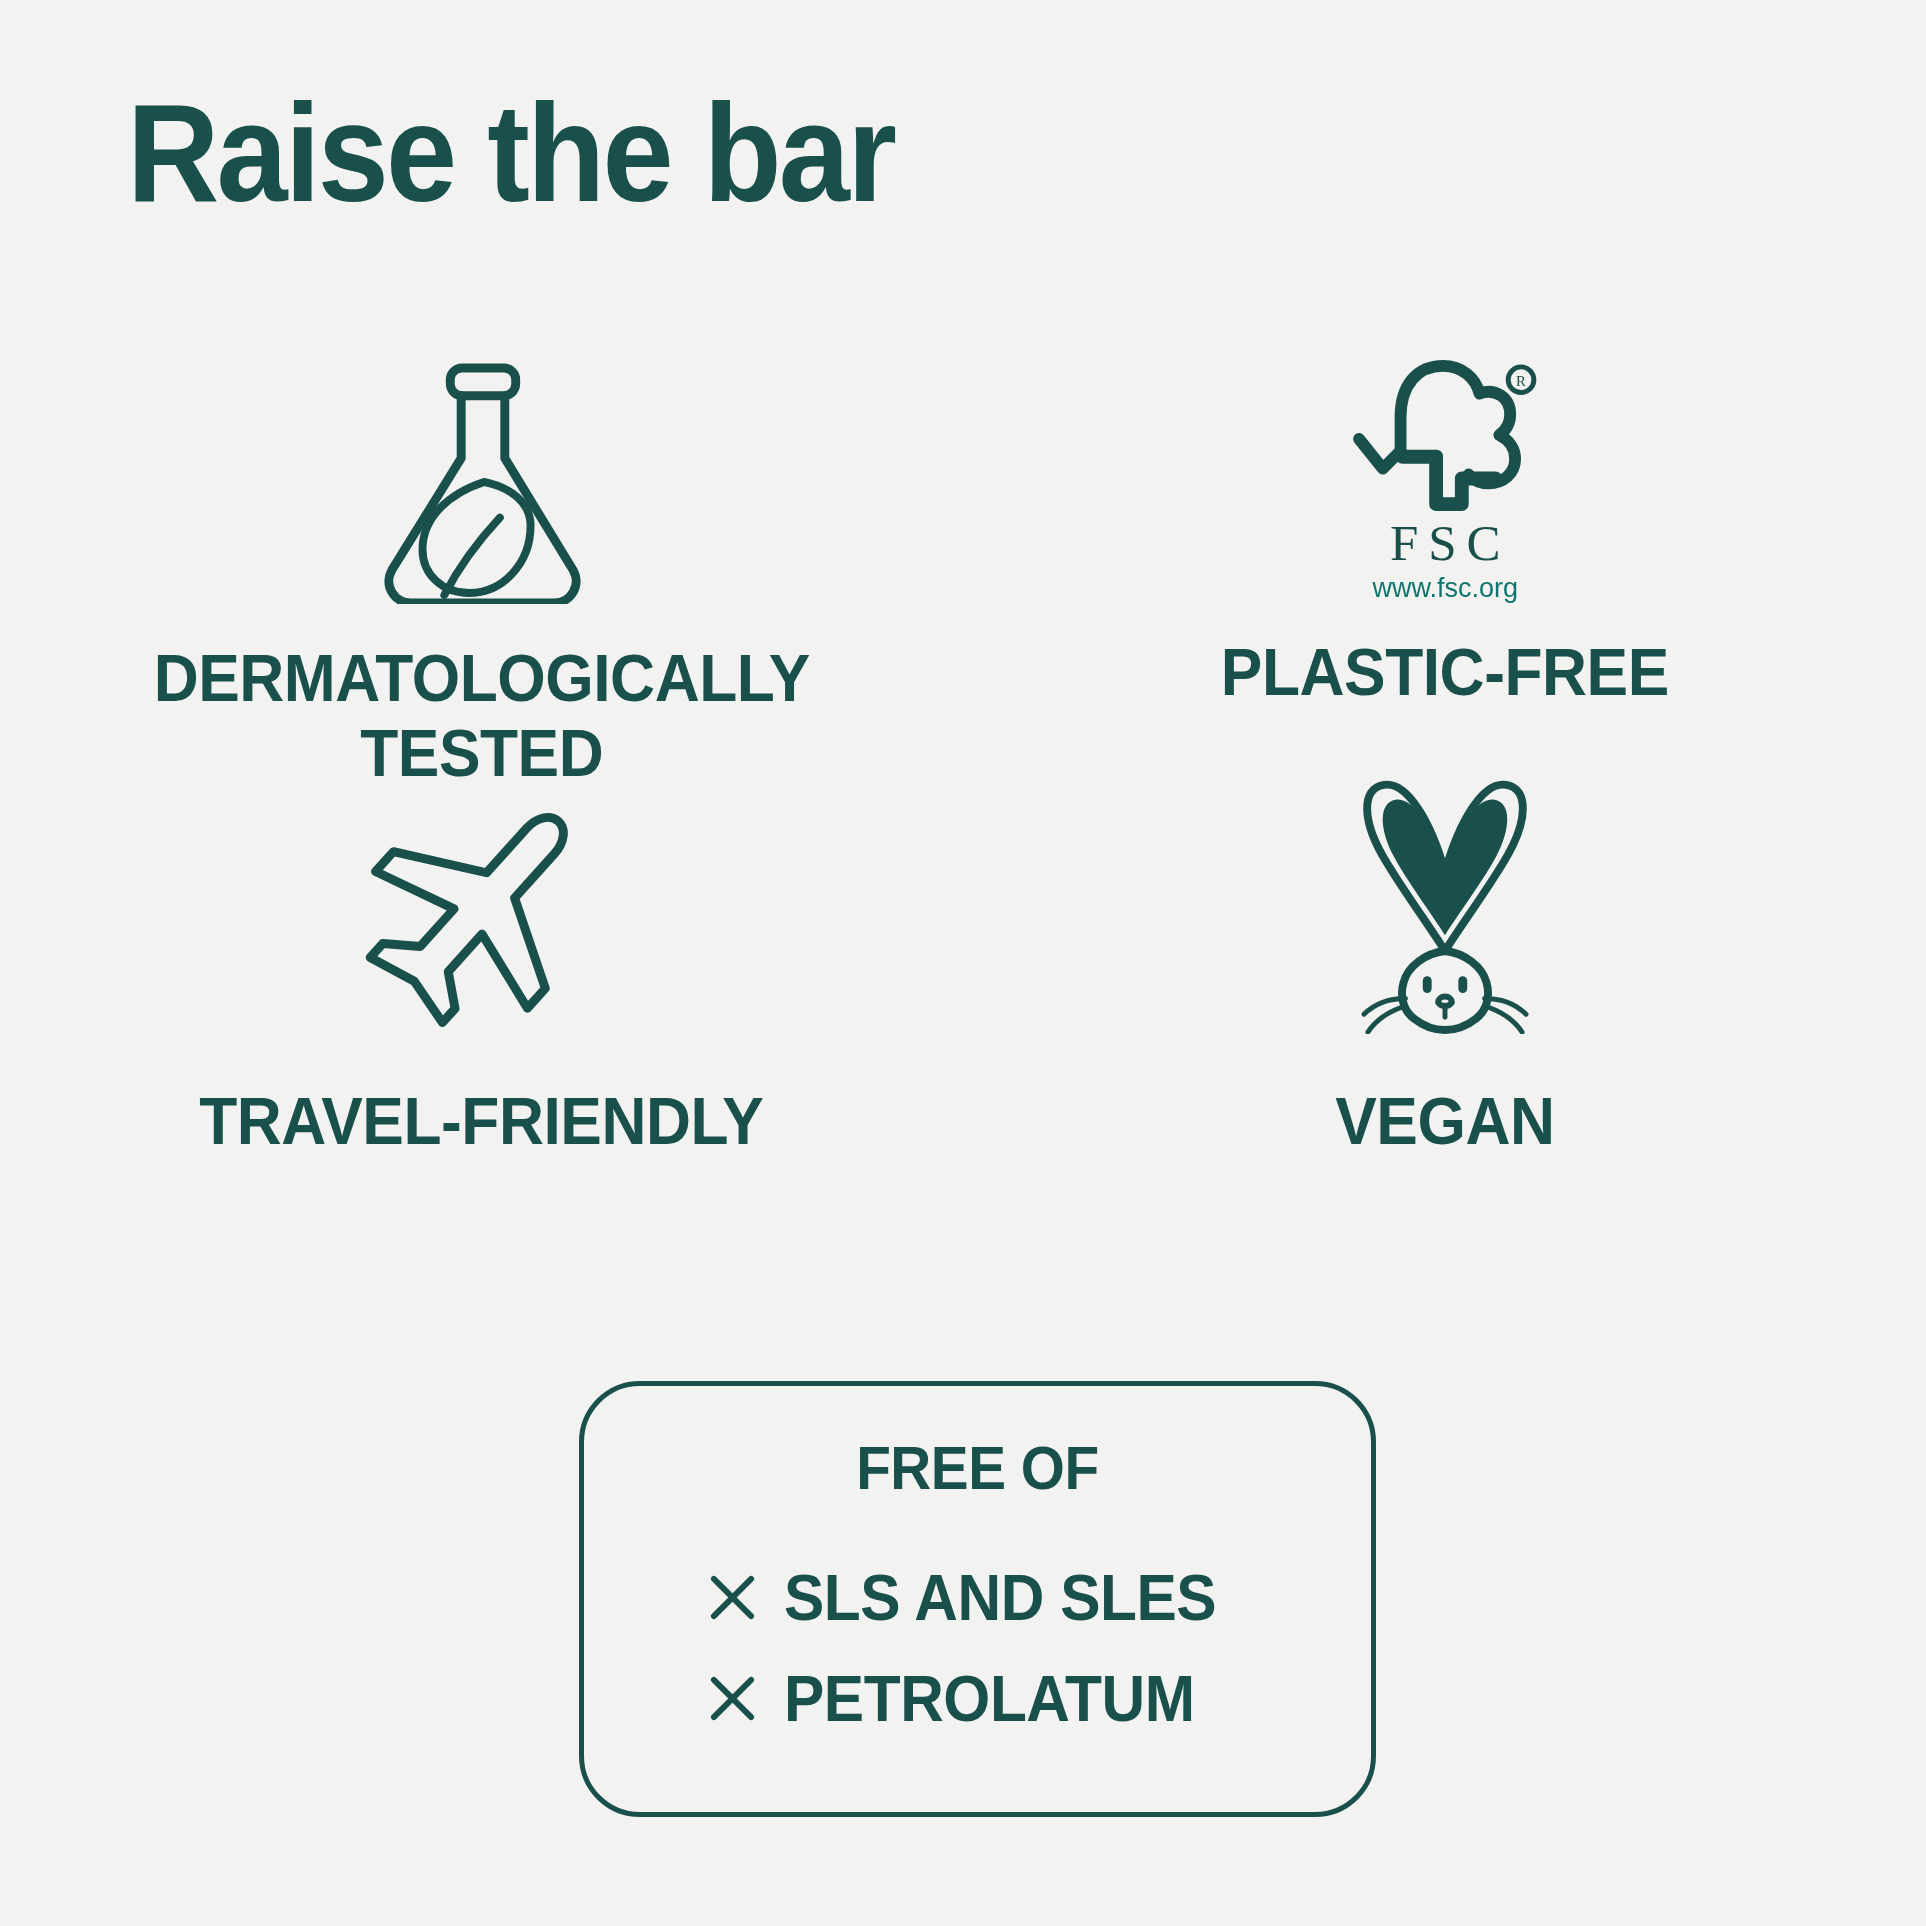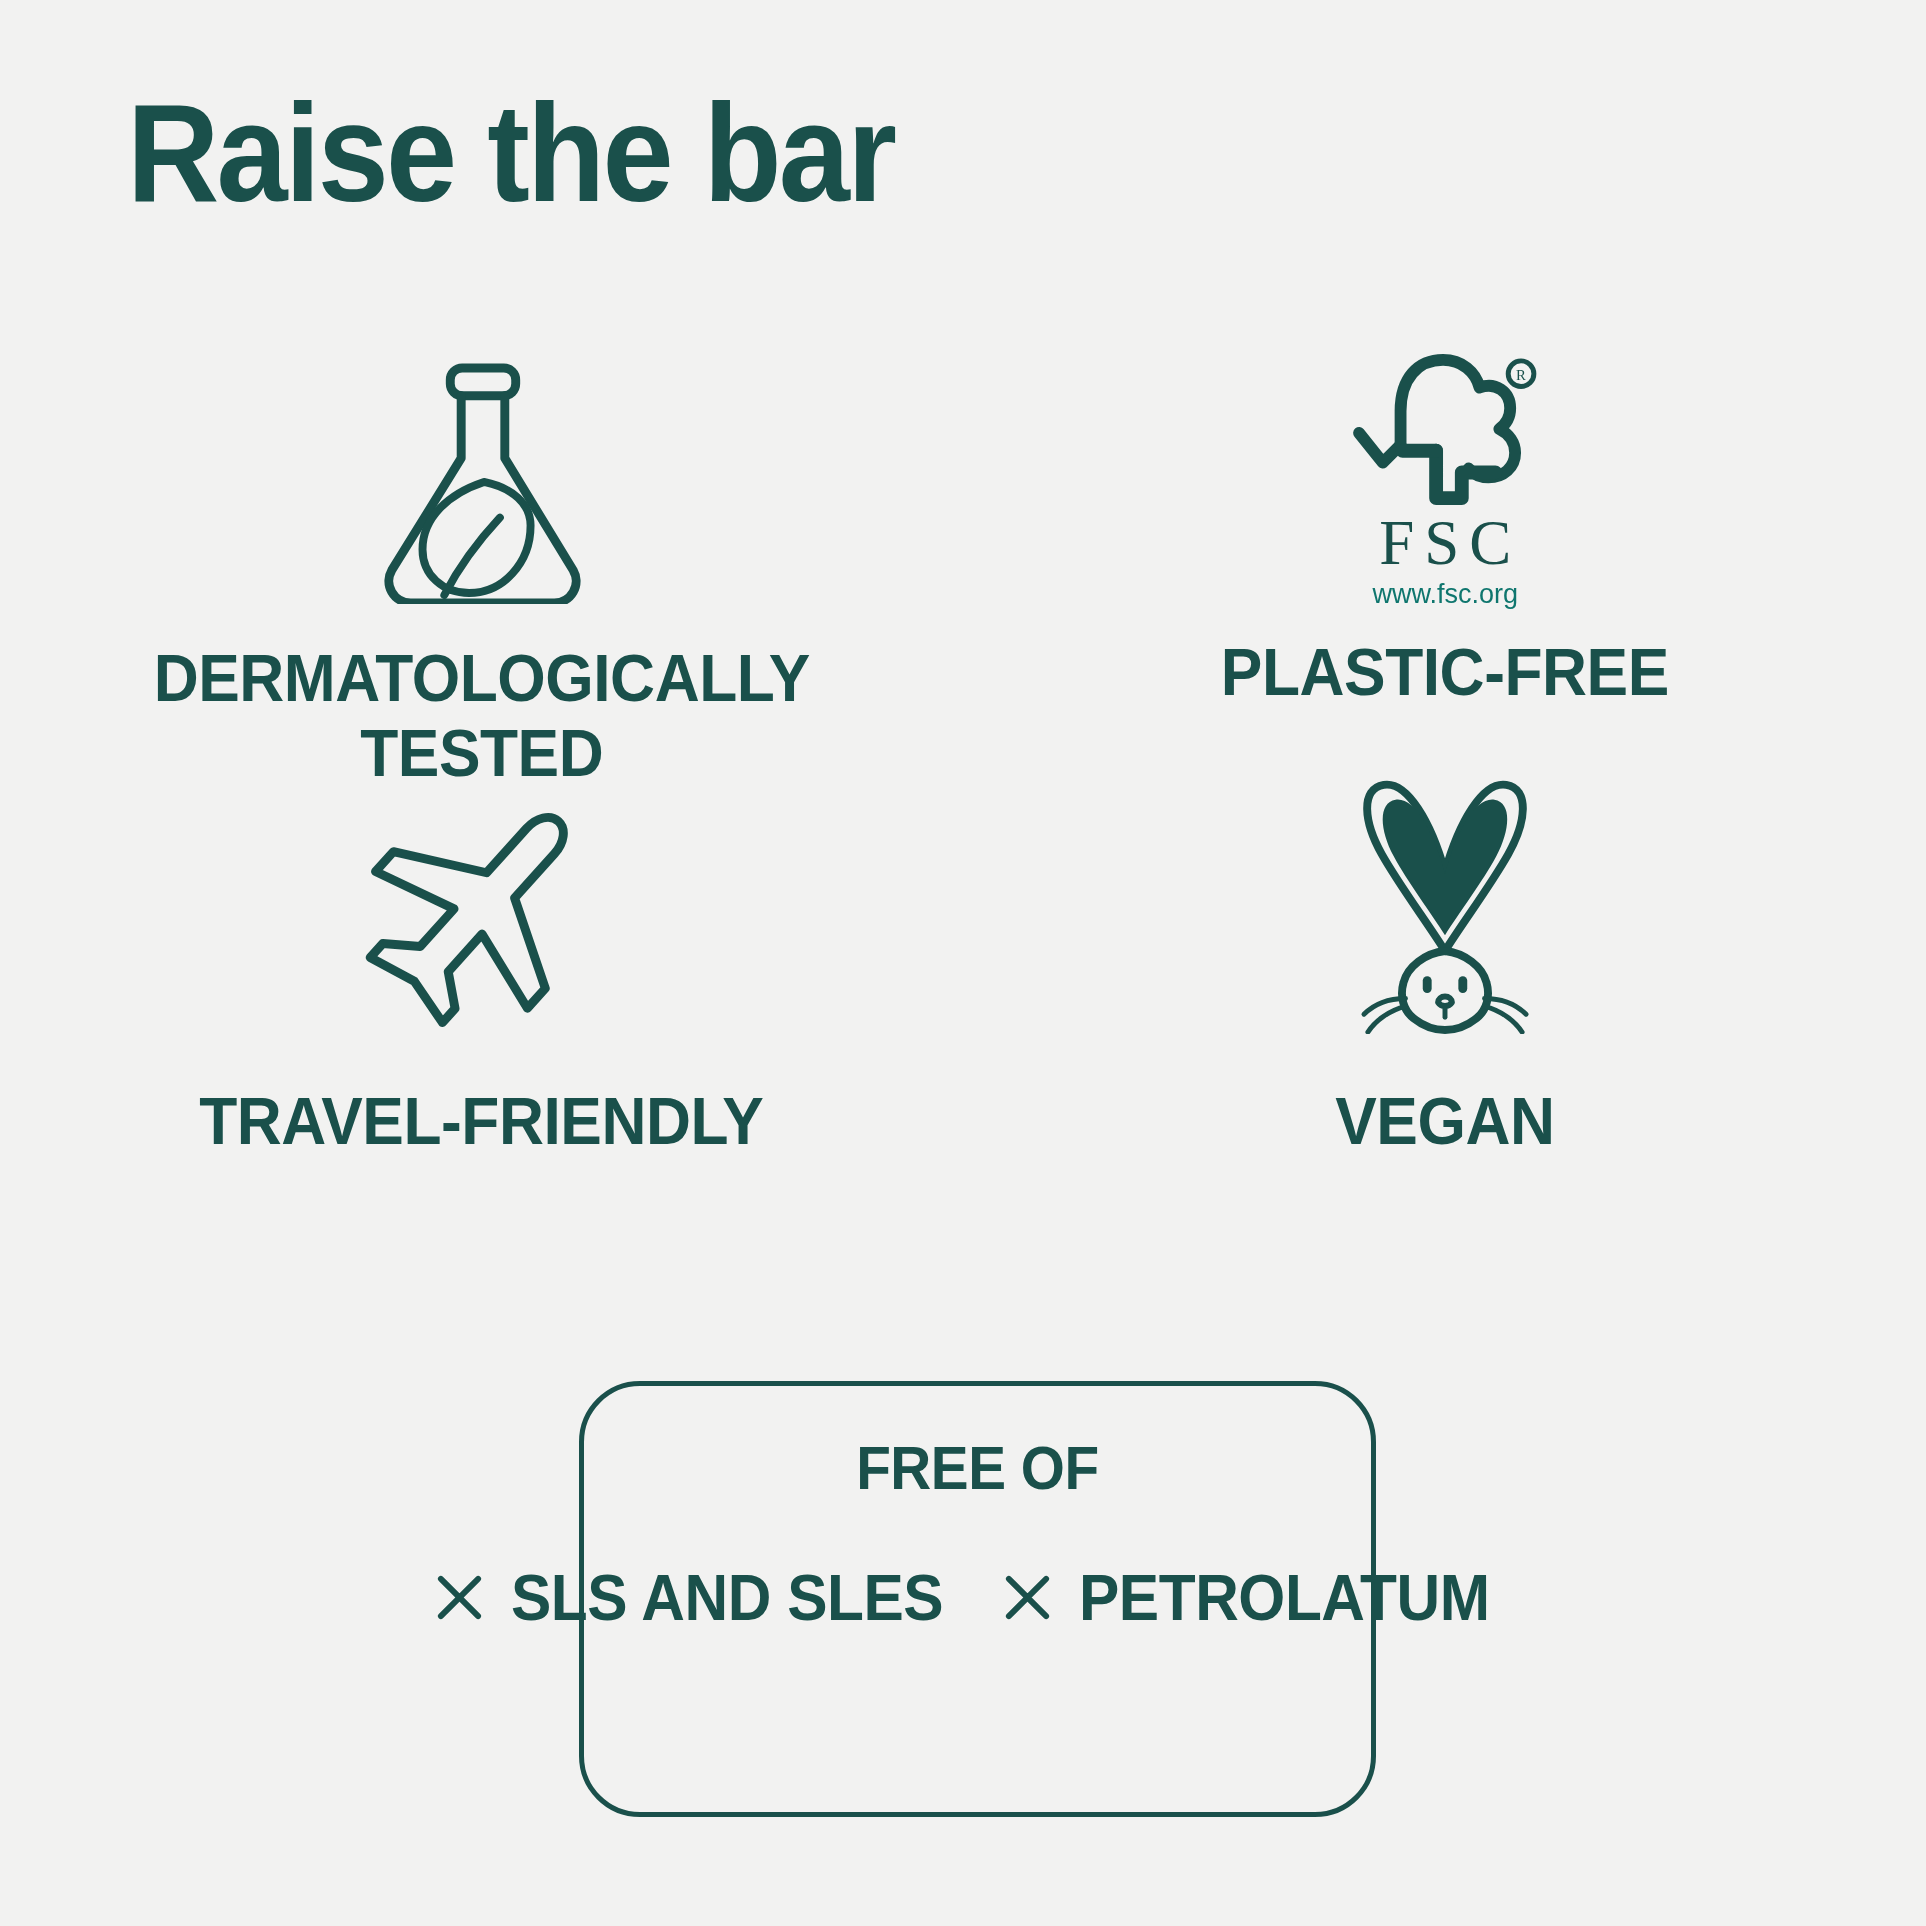--- a/index.html
+++ b/index.html
@@ -98,21 +98,21 @@
   .freeof-title {
     font-size: 61px;
     font-weight: 700;
     letter-spacing: -0.5px;
     transform: scaleX(0.93);
     color: #1a504b;
   }
   .freeof-list {
     margin-top: 57px;
     display: flex;
-    flex-direction: row;
+    flex-direction: column;
     gap: 26px;
     align-items: flex-start;
   }
   .freeof-item {
     display: flex;
     align-items: center;
     gap: 26px;
     font-size: 65px;
     font-weight: 700;
     letter-spacing: -0.5px;
@@ -133,21 +133,21 @@
   
   .fsc {
     display: flex;
     flex-direction: column;
     align-items: center;
     line-height: 1;
   }
   .fsc-mark { display: block; }
   .fsc-word {
     font-family: "Liberation Serif", serif;
-    font-size: 63px;
+    font-size: 51px;
     letter-spacing: 10px;
     font-weight: 400;
     margin-top: 2px;
     color: #1a504b;
     padding-left: 10px;
   }
   .fsc-url {
     font-family: "Liberation Sans", sans-serif;
     font-size: 27px;
     letter-spacing: 0px;

